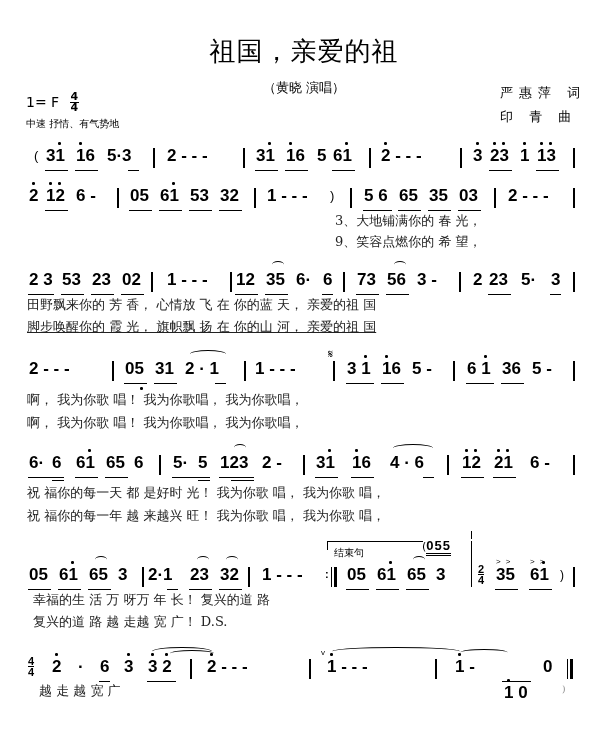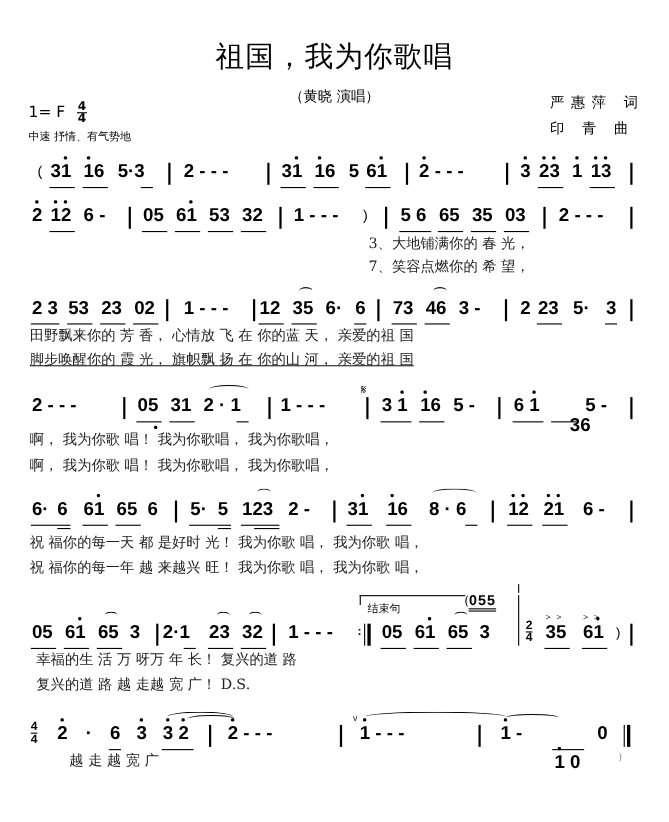--- a/index.html
+++ b/index.html
@@ -24,21 +24,21 @@
   .bar { position:absolute; width:1.5px; background:#000; }
   .dot { position:absolute; width:2.5px; height:2.5px; border-radius:50%; background:#000; }
   .lyric { position:absolute; font-size:13px; letter-spacing:0px; white-space:nowrap;
            font-family:"DejaVu Serif", serif; color:#222; }
   .arc { position:absolute; border-top:1px solid #000; border-radius:50% 50% 0 0; }
   .small { font-size:10px; font-weight:normal; }
 </style>
 </head>
 <body>
 
-<div class="abs title">祖国，我为你歌唱</div>
+<div class="abs title">祖国，亲爱的祖</div>
 <div class="abs subtitle">（黄晓 演唱）</div>
 <div class="abs key">
   <span>1= F</span>
   <span class="ts">
     <span class="num">4</span>
     <span class="den">4</span>
   </span>
 </div>
 <div class="abs tempo">中速  抒情、有气势地</div>
 <div class="abs credit" style="left:500px;top:84px;">严惠萍 词</div>
@@ -98,21 +98,21 @@
   <span class="ul" style="left:398px;top:24px;width:23px;"></span>
   <span class="tok" style="left:429px;">35</span>
   <span class="ul" style="left:428px;top:24px;width:23px;"></span>
   <span class="tok" style="left:459px;">03</span>
   <span class="ul" style="left:458px;top:24px;width:23px;"></span>
   <span class="bar" style="left:494px;top:2px;height:20px;"></span>
   <span class="tok" style="left:508px;">2 - - -</span>
   <span class="bar" style="left:573px;top:2px;height:20px;"></span>
 </div>
 <div class="lyric" style="left:335px;top:212px;">3、大地铺满你的  春    光，</div>
-<div class="lyric" style="left:335px;top:233px;">7、笑容点燃你的  希    望，</div>
+<div class="lyric" style="left:335px;top:233px;">9、笑容点燃你的  希    望，</div>
 
 <div class="mline" style="top:270px;">
   <span class="tok" style="left:29px;">2 3</span>
   <span class="ul" style="left:28px;top:24px;width:26px;"></span>
   <span class="tok" style="left:62px;">53</span>
   <span class="ul" style="left:61px;top:24px;width:23px;"></span>
   <span class="tok" style="left:92px;">23</span>
   <span class="ul" style="left:91px;top:24px;width:23px;"></span>
   <span class="tok" style="left:122px;">02</span>
   <span class="ul" style="left:121px;top:24px;width:23px;"></span>
@@ -124,21 +124,21 @@
   <span class="arc" style="left:272px;top:-9px;width:12px;height:6px;"></span>
   <span class="tok" style="left:266px;">35</span>
   <span class="ul" style="left:265px;top:24px;width:23px;"></span>
   <span class="tok" style="left:296px;">6· </span>
   <span class="tok" style="left:323px;">6</span>
   <span class="ul" style="left:322px;top:24px;width:11px;"></span>
   <span class="bar" style="left:343px;top:2px;height:20px;"></span>
   <span class="tok" style="left:357px;">73</span>
   <span class="ul" style="left:356px;top:24px;width:23px;"></span>
   <span class="arc" style="left:394px;top:-9px;width:12px;height:6px;"></span>
-  <span class="tok" style="left:387px;">46</span>
+  <span class="tok" style="left:387px;">56</span>
   <span class="ul" style="left:386px;top:24px;width:23px;"></span>
   <span class="tok" style="left:417px;">3 -</span>
   <span class="bar" style="left:459px;top:2px;height:20px;"></span>
   <span class="tok" style="left:473px;">2</span>
   <span class="tok" style="left:489px;">23</span>
   <span class="ul" style="left:488px;top:24px;width:23px;"></span>
   <span class="tok" style="left:521px;">5· </span>
   <span class="tok" style="left:551px;">3</span>
   <span class="ul" style="left:550px;top:24px;width:11px;"></span>
   <span class="bar" style="left:573px;top:2px;height:20px;"></span>
@@ -162,21 +162,21 @@
   <span class="tok small" style="left:328px;top:-12px;font-size:12px;">𝄋</span>
   <span class="bar" style="left:333px;top:2px;height:20px;"></span>
   <span class="tok" style="left:347px;">3 <span style="position:relative">1<span class="dot" style="left:3px;top:-4px;"></span></span></span>
   <span class="ul" style="left:346px;top:24px;width:28px;"></span>
   <span class="tok" style="left:382px;"><span style="position:relative">1<span class="dot" style="left:3px;top:-4px;"></span></span>6</span>
   <span class="ul" style="left:381px;top:24px;width:23px;"></span>
   <span class="tok" style="left:412px;">5 -</span>
   <span class="bar" style="left:453px;top:2px;height:20px;"></span>
   <span class="tok" style="left:467px;">6 <span style="position:relative">1<span class="dot" style="left:3px;top:-4px;"></span></span></span>
   <span class="ul" style="left:466px;top:24px;width:28px;"></span>
-  <span class="tok" style="left:518px;margin-top:18px;">36</span>
+  <span class="tok" style="left:502px;">36</span>
   <span class="ul" style="left:501px;top:24px;width:23px;"></span>
   <span class="tok" style="left:532px;">5 -</span>
   <span class="bar" style="left:573px;top:2px;height:20px;"></span>
 </div>
 <div class="lyric" style="left:27px;top:391px;">啊，              我为你歌          唱！          我为你歌唱，       我为你歌唱，</div>
 <div class="lyric" style="left:27px;top:414px;">啊，              我为你歌          唱！          我为你歌唱，       我为你歌唱，</div>
 
 <div class="mline" style="top:453px;">
   <span class="tok" style="left:29px;">6· </span>
   <span class="tok" style="left:52px;">6</span>
@@ -196,21 +196,21 @@
   <span class="tok" style="left:220px;">123</span>
   <span class="ul" style="left:219px;top:24px;width:35px;"></span>
   <span class="ul" style="left:231px;top:27px;width:23px;"></span>
   <span class="tok" style="left:262px;">2 -</span>
   <span class="bar" style="left:303px;top:2px;height:20px;"></span>
   <span class="tok" style="left:316px;">3<span style="position:relative">1<span class="dot" style="left:3px;top:-4px;"></span></span></span>
   <span class="ul" style="left:315px;top:24px;width:23px;"></span>
   <span class="tok" style="left:352px;"><span style="position:relative">1<span class="dot" style="left:3px;top:-4px;"></span></span>6</span>
   <span class="ul" style="left:351px;top:24px;width:23px;"></span>
   <span class="arc" style="left:393px;top:-9px;width:40px;height:7px;"></span>
-  <span class="tok" style="left:390px;">8 · 6</span>
+  <span class="tok" style="left:390px;">4 · 6</span>
   <span class="ul" style="left:423px;top:24px;width:11px;"></span>
   <span class="bar" style="left:447px;top:2px;height:20px;"></span>
   <span class="tok" style="left:462px;"><span style="position:relative">1<span class="dot" style="left:3px;top:-4px;"></span></span><span style="position:relative">2<span class="dot" style="left:3px;top:-4px;"></span></span></span>
   <span class="ul" style="left:461px;top:24px;width:23px;"></span>
   <span class="tok" style="left:494px;"><span style="position:relative">2<span class="dot" style="left:3px;top:-4px;"></span></span><span style="position:relative">1<span class="dot" style="left:3px;top:-4px;"></span></span></span>
   <span class="ul" style="left:493px;top:24px;width:23px;"></span>
   <span class="tok" style="left:530px;">6 -</span>
   <span class="bar" style="left:573px;top:2px;height:20px;"></span>
 </div>
 <div class="lyric" style="left:27px;top:484px;">祝  福你的每一天   都  是好时  光！  我为你歌  唱，        我为你歌  唱，</div>
@@ -290,14 +290,14 @@
   <span class="arc" style="left:460px;top:-8px;width:48px;height:6px;"></span>
   <span class="tok" style="left:327px;"><span style="position:relative">1<span class="dot" style="left:3px;top:-4px;"></span></span>   -   -   -</span>
   <span class="bar" style="left:435px;top:2px;height:20px;"></span>
   <span class="tok" style="left:455px;"><span style="position:relative">1<span class="dot" style="left:3px;top:-4px;"></span></span>   -</span>
   <span class="tok" style="left:504px;margin-top:26px;"><span style="position:relative">1<span class="dot" style="left:3px;top:-4px;"></span></span>  0</span>
   <span class="ul" style="left:502px;top:24px;width:29px;"></span>
   <span class="tok" style="left:543px;">0</span>
   <span class="bar" style="left:567px;top:2px;height:20px;width:1px;"></span>
   <span class="bar" style="left:570px;top:2px;height:20px;width:3px;"></span>
 </div>
-<div class="lyric" style="left:63px;top:682px;">越        走  越  宽                           广</div>
+<div class="lyric" style="left:39px;top:682px;">越        走  越  宽                           广</div>
 <div class="lyric" style="left:562px;top:684px;font-size:9px;color:#888;">)</div>
 
 </body></html>

